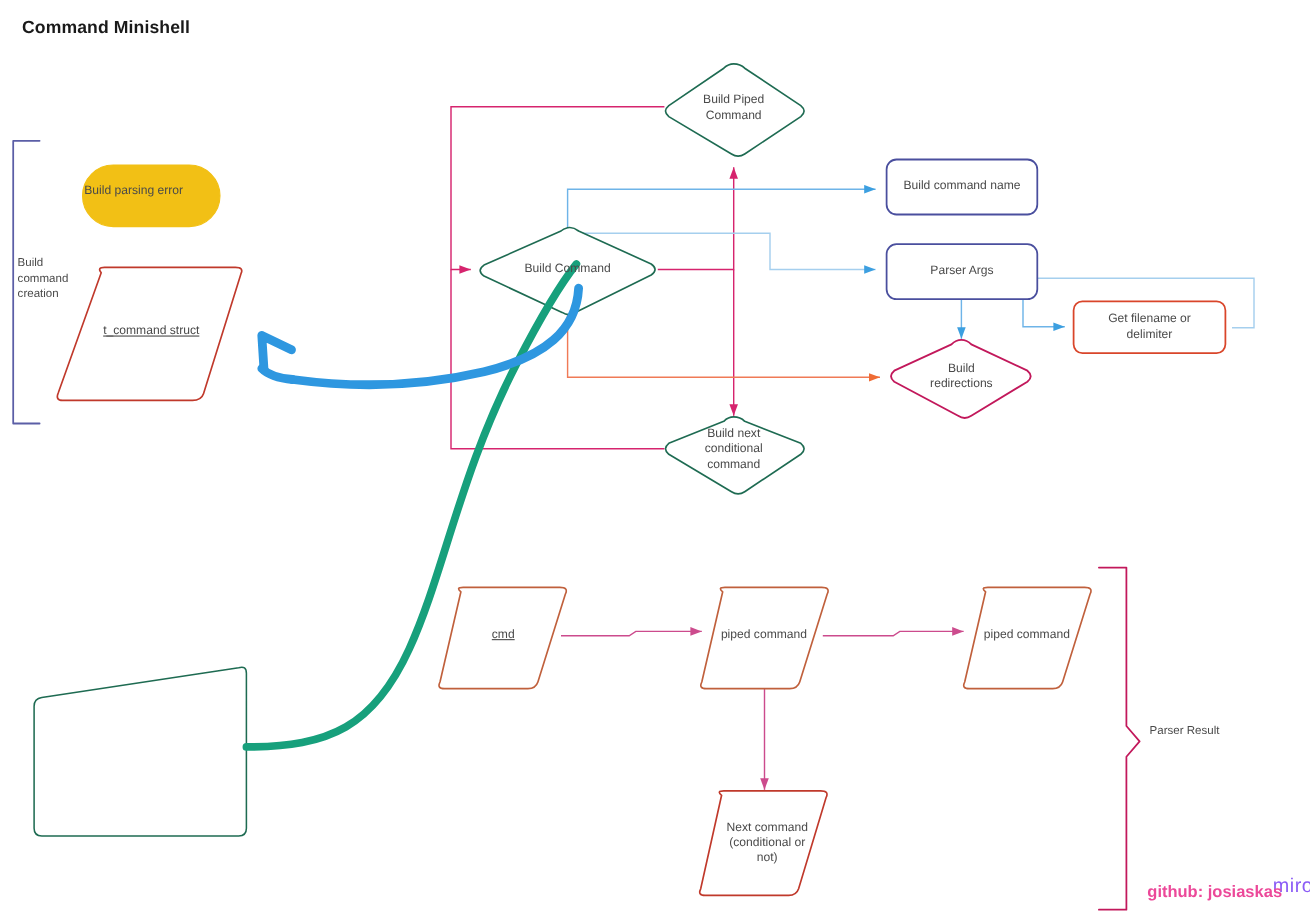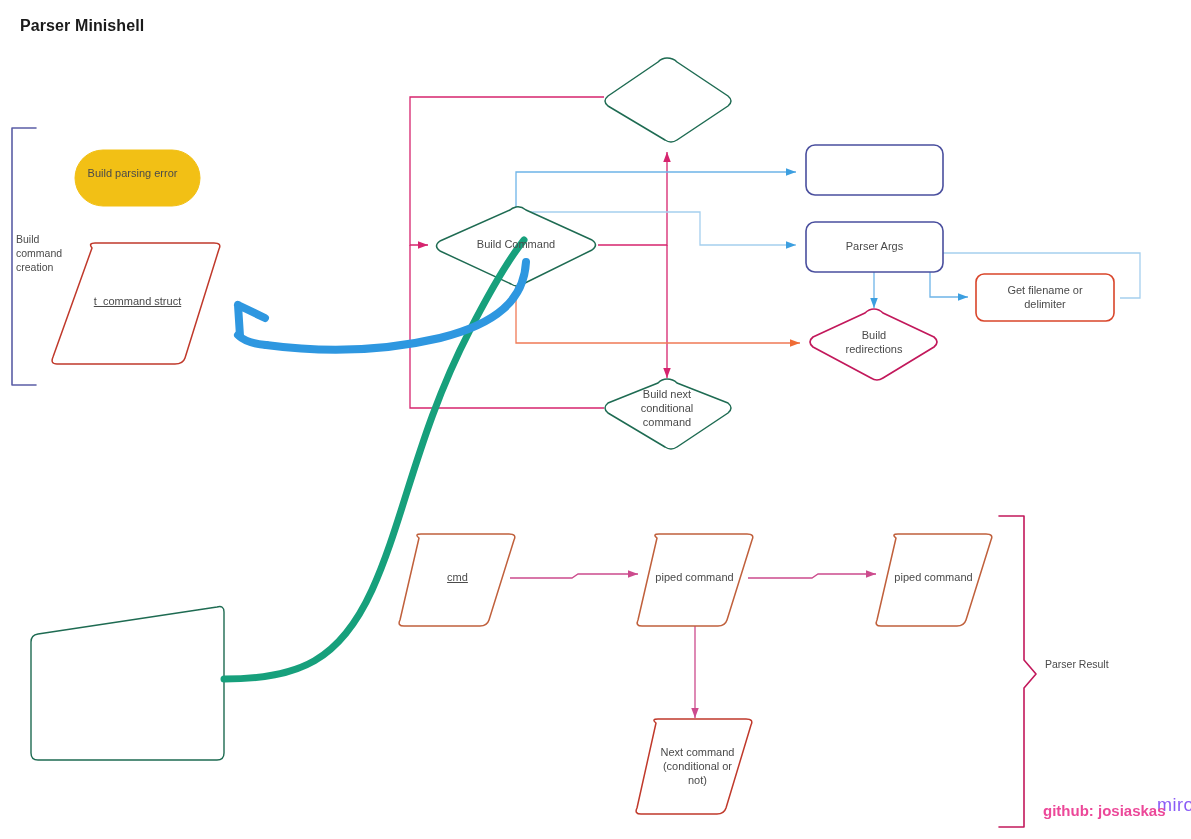--- a/index.html
+++ b/index.html
@@ -27,21 +27,21 @@
     letter-spacing:.5px;
     margin-left:31px;
   }
   .grp-label{position:absolute;font-size:10.5px;color:#4a4a4a;line-height:1.35;}
 </style>
 </head>
 <body>
 
 <div id="canvas">
 
-  <div id="title">Parser Minishell</div>
+  <div id="title">Command Minishell</div>
 
   <svg class="layer" viewBox="0 0 1191 839">
     <defs>
       <marker id="ar-pink" markerWidth="9" markerHeight="9" refX="8" refY="3" orient="auto" markerUnits="strokeWidth">
         <path d="M0,0 L8,3 L0,6 z" fill="#d6246e"></path>
       </marker>
       <marker id="ar-lblue" markerWidth="9" markerHeight="9" refX="8" refY="3" orient="auto" markerUnits="strokeWidth">
         <path d="M0,0 L8,3 L0,6 z" fill="#3c9fe0"></path>
       </marker>
       <marker id="ar-orange" markerWidth="9" markerHeight="9" refX="8" refY="3" orient="auto" markerUnits="strokeWidth">
@@ -116,31 +116,34 @@
     <path d="M266,345 C254,344 244,341 238,335" fill="none" stroke="#2e97e0" stroke-width="8" stroke-linecap="round"></path>
   </svg>
 
   <div class="grp-label" style="left:16px;top:232px;width:70px;">Build
 command
 creation</div>
 
   <div class="grp-label" style="left:1045px;top:657px;width:70px;">Parser
 Result</div>
 
-  <div class="node-label" style="left:70px;top:150px;width:125px;height:48px;">Build parsing error</div>
+  <div class="node-label" style="left:59px;top:150px;width:125px;height:48px;">Build parsing error</div>
 
   <div class="node-label" style="left:60px;top:278px;width:155px;height:48px;text-decoration:underline;">t_command struct</div>
 
+  <div class="node-label" style="left:607px;top:76px;width:120px;height:46px;">Build Piped
+Command</div>
 
   <div class="node-label" style="left:455px;top:232px;width:122px;height:26px;">Build Command</div>
 
   <div class="node-label" style="left:607px;top:386px;width:120px;height:46px;">Build next
 conditional
 command</div>
 
+  <div class="node-label" style="left:806px;top:145px;width:137px;height:50px;">Build command name</div>
 
   <div class="node-label" style="left:806px;top:222px;width:137px;height:50px;">Parser Args</div>
 
   <div class="node-label" style="left:976px;top:274px;width:138px;height:47px;">Get filename or
 delimiter</div>
 
   <div class="node-label" style="left:824px;top:322px;width:100px;height:42px;">Build
 redirections</div>
 
 

